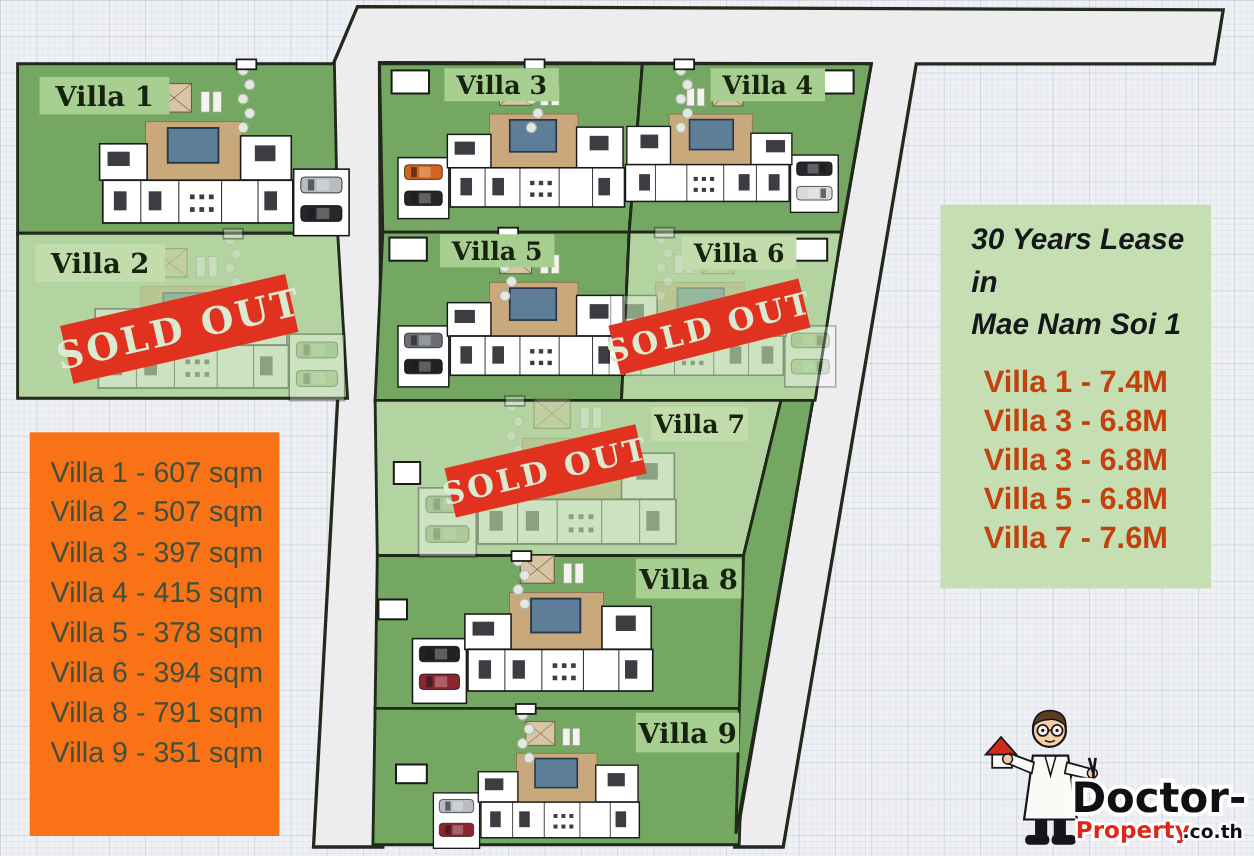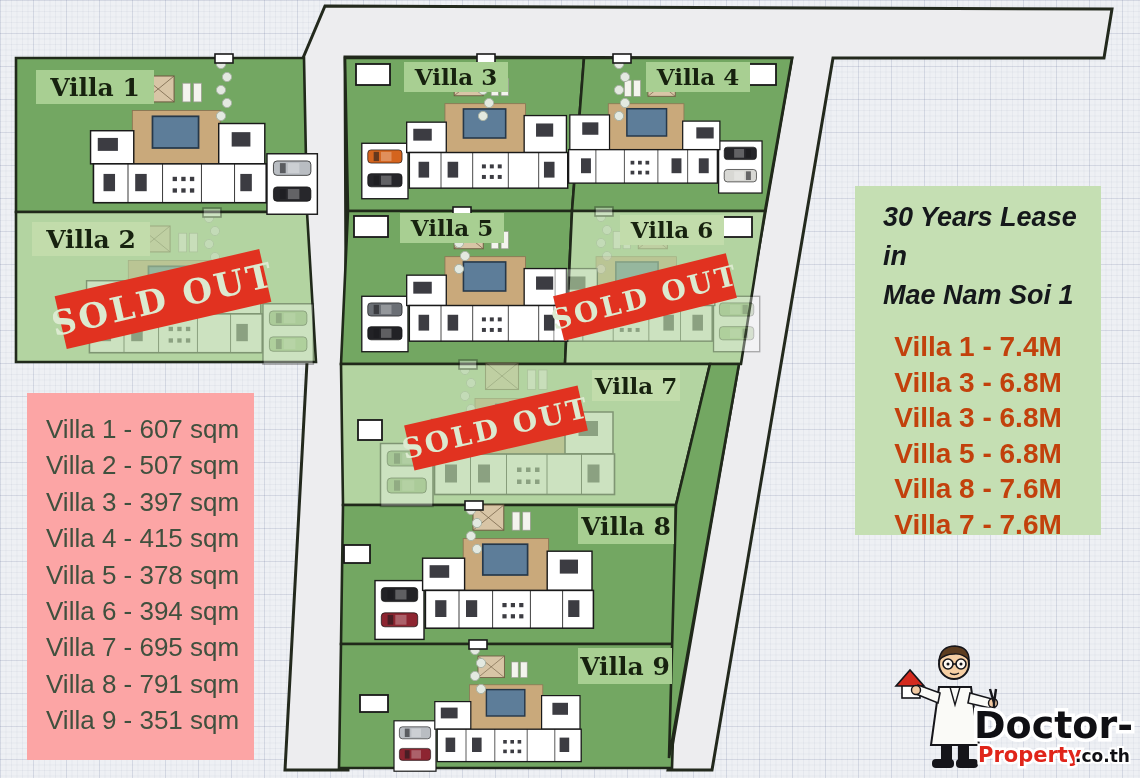--- a/index.html
+++ b/index.html
@@ -12,21 +12,21 @@
       linear-gradient(rgba(120,130,165,.08) 1px,transparent 1px),
       linear-gradient(90deg,rgba(120,130,165,.08) 1px,transparent 1px);
     background-size:33px 33px,33px 33px,5.5px 5.5px,5.5px 5.5px;
     font-family:"Liberation Sans",sans-serif;
   }
   #plan{position:absolute;left:0;top:0;}
   .plot-label-text{font-family:"DejaVu Serif",serif;font-weight:700;fill:#17220f;}
   .stamp-text{font-family:"DejaVu Serif",serif;font-weight:700;fill:#dcead0;letter-spacing:3px;}
   #size-legend{
     position:absolute;left:27px;top:393px;width:227px;height:367px;
-    background:#fca5a5;box-sizing:border-box;padding:18px 0 0 19px;
+    background:#f97316;box-sizing:border-box;padding:18px 0 0 19px;
     font-size:26px;line-height:36.4px;color:#40503e;
   }
   #price-panel{
     position:absolute;left:855px;top:186px;width:246px;height:349px;
     background:#c5dfb3;box-sizing:border-box;padding-top:12px;
   }
   .panel-title{
     font-style:italic;font-weight:700;font-size:27px;line-height:39px;
     color:#15181b;padding-left:28px;
   }
@@ -516,29 +516,27 @@
   </g>
 </svg>
 
 <div id="size-legend">
   <div>Villa 1 - 607 sqm</div>
   <div>Villa 2 - 507 sqm</div>
   <div>Villa 3 - 397 sqm</div>
   <div>Villa 4 - 415 sqm</div>
   <div>Villa 5 - 378 sqm</div>
   <div>Villa 6 - 394 sqm</div>
-  <div>Villa 7 - 695 sqm</div>
   <div>Villa 8 - 791 sqm</div>
   <div>Villa 9 - 351 sqm</div>
 </div>
 
 <div id="price-panel">
   <div class="panel-title">30 Years Lease in</div>
   <div class="panel-title">Mae Nam Soi 1</div>
   <div class="price-list">
     <div class="price-row">Villa 1 - 7.4M</div>
     <div class="price-row">Villa 3 - 6.8M</div>
     <div class="price-row">Villa 3 - 6.8M</div>
     <div class="price-row">Villa 5 - 6.8M</div>
-    <div class="price-row">Villa 8 - 7.6M</div>
     <div class="price-row">Villa 7 - 7.6M</div>
   </div>
 </div>
 
 </body></html>

